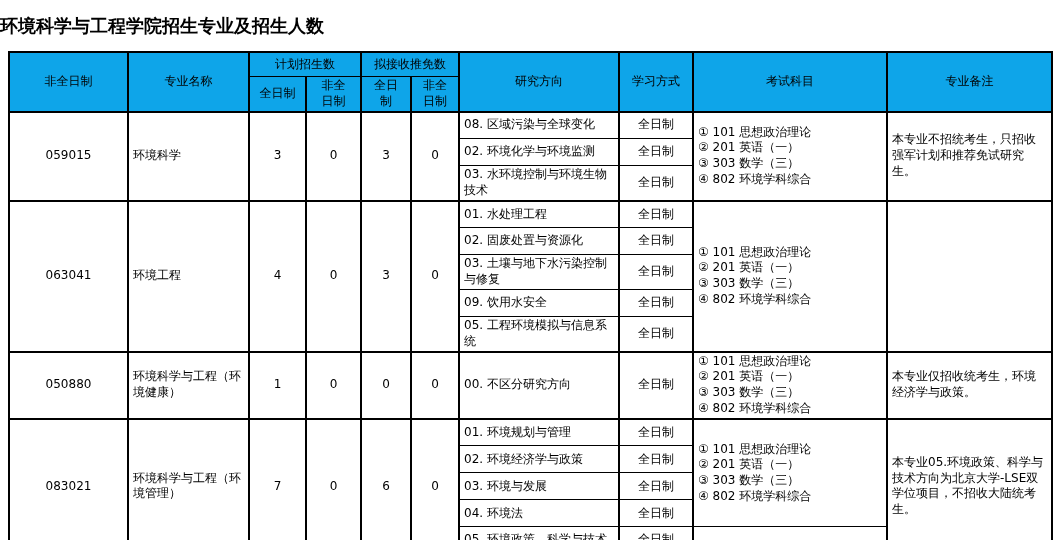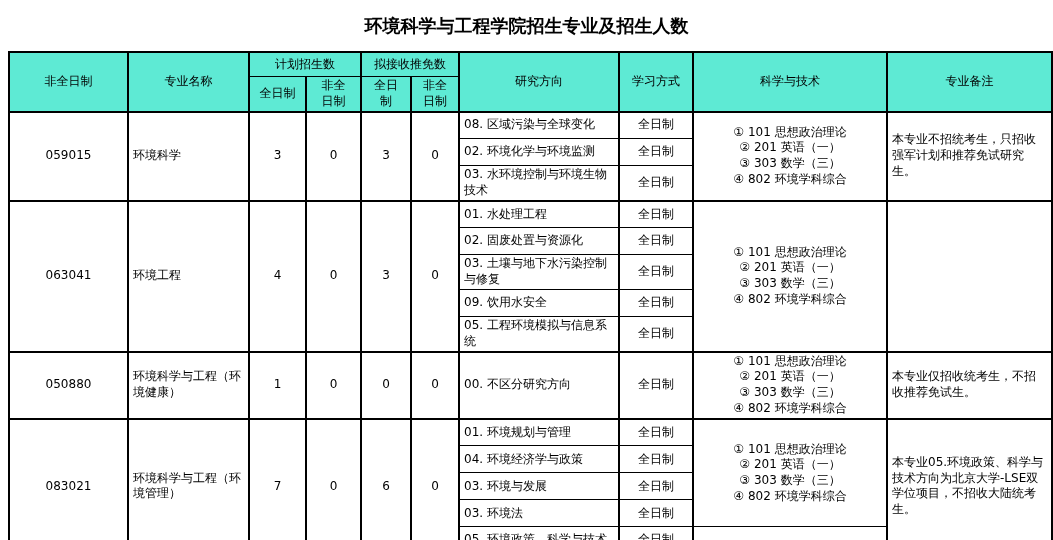--- a/index.html
+++ b/index.html
@@ -8,21 +8,21 @@
     background: #ffffff;
     width: 1053px;
     height: 540px;
     font-family: "DejaVu Sans", "Liberation Sans", sans-serif;
     color: #000000;
     overflow: hidden;
   }
   .page-title {
     font-size: 18px;
     font-weight: bold;
-    text-align: center;
+    text-align: left;
     margin: 14px 0 0 0;
     color: #000000;
   }
   table.admissions {
     border-collapse: collapse;
     table-layout: fixed;
     width: 1043px;
     margin: 13px 0 0 8px;
     font-size: 12px;
     border: 2px solid #000000;
@@ -32,32 +32,32 @@
     border: 1px solid #000000;
     border-left-width: 2px;
     border-right-width: 2px;
     padding: 1px 4px;
     vertical-align: middle;
     line-height: 1.32;
     word-break: break-all;
     overflow: hidden;
   }
   table.admissions thead th {
-    background: #5eead4;
+    background: #0ea5e9;
     font-weight: normal;
     text-align: center;
     height: 21px;
     padding: 1px 9px;
   }
   table.admissions tbody tr { height: 27px; }
   table.admissions tbody tr.tall { height: 66px; }
   table.admissions tr.block-start td { border-top-width: 2px; }
   td.center { text-align: center; }
   td.left { text-align: left; }
-  .exam-line { white-space: nowrap; text-align: center; }
+  .exam-line { white-space: nowrap; }
 </style>
 </head>
 <body>
 
 <h1 class="page-title">环境科学与工程学院招生专业及招生人数</h1>
 
 <table class="admissions">
   <colgroup>
     <col style="width:119px">
     <col style="width:121px">
@@ -71,21 +71,21 @@
     <col style="width:165px">
   </colgroup>
   <thead>
     <tr>
       <th rowspan="2">非全日制</th>
       <th rowspan="2">专业名称</th>
       <th colspan="2">计划招生数</th>
       <th colspan="2">拟接收推免数</th>
       <th rowspan="2">研究方向</th>
       <th rowspan="2">学习方式</th>
-      <th rowspan="2">科学与技术</th>
+      <th rowspan="2">考试科目</th>
       <th rowspan="2">专业备注</th>
     </tr>
     <tr>
       <th>全日制</th>
       <th>非全日制</th>
       <th>全日制</th>
       <th>非全日制</th>
     </tr>
   </thead>
   <tbody>
@@ -155,49 +155,49 @@
         <td class="center">0</td>
         <td class="center">0</td>
         <td class="left">00. 不区分研究方向</td>
         <td class="center">全日制</td>
         <td class="left">
           <div class="exam-line">① 101 思想政治理论</div>
           <div class="exam-line">② 201 英语（一）</div>
           <div class="exam-line">③ 303 数学（三）</div>
           <div class="exam-line">④ 802 环境学科综合</div>
         </td>
-        <td class="left">本专业仅招收统考生，不招收推荐免试生。</td>
+        <td class="left">本专业仅招收统考生，环境经济学与政策。</td>
       </tr>
       <tr class="block-start">
         <td rowspan="5" class="center">083021</td>
         <td rowspan="5" class="left">环境科学与工程（环境管理）</td>
         <td rowspan="5" class="center">7</td>
         <td rowspan="5" class="center">0</td>
         <td rowspan="5" class="center">6</td>
         <td rowspan="5" class="center">0</td>
         <td class="left">01. 环境规划与管理</td>
         <td class="center">全日制</td>
         <td rowspan="4" class="left">
           <div class="exam-line">① 101 思想政治理论</div>
           <div class="exam-line">② 201 英语（一）</div>
           <div class="exam-line">③ 303 数学（三）</div>
           <div class="exam-line">④ 802 环境学科综合</div>
         </td>
         <td rowspan="5" class="left">本专业05.环境政策、科学与技术方向为北京大学-LSE双学位项目，不招收大陆统考生。</td>
       </tr>
       <tr>
-        <td class="left">04. 环境经济学与政策</td>
+        <td class="left">02. 环境经济学与政策</td>
         <td class="center">全日制</td>
       </tr>
       <tr>
         <td class="left">03. 环境与发展</td>
         <td class="center">全日制</td>
       </tr>
       <tr>
-        <td class="left">03. 环境法</td>
+        <td class="left">04. 环境法</td>
         <td class="center">全日制</td>
       </tr>
       <tr>
         <td class="left">05. 环境政策、科学与技术</td>
         <td class="center">全日制</td>
         <td class="left"></td>
       </tr>
     </tbody>
 </table>
 

